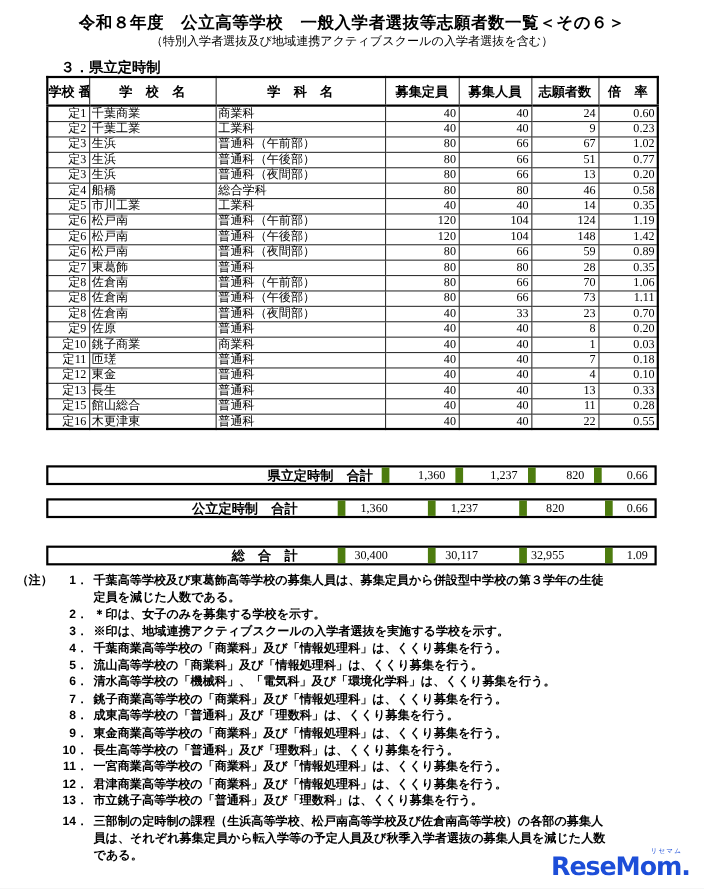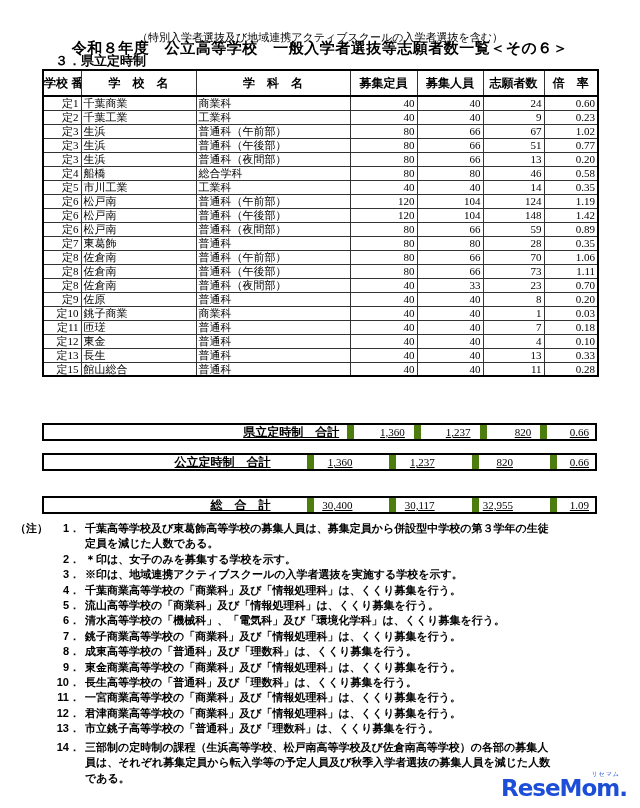--- a/index.html
+++ b/index.html
@@ -4,21 +4,21 @@
 <style>
   * { margin:0; padding:0; box-sizing:border-box; }
   html,body { background:#e8e8e8; }
   .page {
     position:relative; width:640px; height:808px; margin:0 auto;
     background:#ffffff; overflow:hidden; color:#000;
     font-family:"Liberation Sans", sans-serif;
   }
   .title {
     position:absolute; top:11px; left:0; width:100%;
-    text-align:center; font-size:15px; font-weight:bold; letter-spacing:0.5px;margin-top:28px;
+    text-align:center; font-size:15px; font-weight:bold; letter-spacing:0.5px;
   }
   .subtitle {
     position:absolute; top:30px; left:0; width:100%;
     text-align:center; font-size:11px; font-weight:normal;
   }
   .section {
     position:absolute; top:52px; left:55px;
     font-size:13px; font-weight:bold;
   }
   
@@ -41,21 +41,20 @@
   td.no   { text-align:right; padding-right:3px; font-size:10.5px; }
   td.name { text-align:left;  padding-left:3px; }
   td.dept { text-align:left;  padding-left:4px; }
   td.num  { text-align:right; padding-right:9px; }
   td.ratio{ padding-right:6px; }
   
   .sboxes { position:absolute; left:42px; top:423px; width:555px; }
   .sbox {
     display:flex; border:2px solid #000; height:18px; align-items:stretch;
     background:#fff;
-    text-decoration:underline;
   }
   .sbox + .sbox { margin-top:12px;gap:28px; }
   .sbox:last-child { margin-top:25px; }
   .sbox .lbl {
     width:305px; text-align:right; padding-right:8px;
     font-weight:bold; font-size:12px; line-height:14px;
     display:flex; align-items:center; justify-content:flex-end;
   }
   .sbox .v {
     border-left:7px solid #4d7c0f; display:flex; align-items:center; justify-content:flex-end;
@@ -314,20 +313,29 @@
         <tr>
           <td class="no">定15</td>
           <td class="name">館山総合</td>
           <td class="dept">普通科</td>
           <td class="num">40</td>
           <td class="num">40</td>
           <td class="num">11</td>
           <td class="num ratio">0.28</td>
         </tr>
 
+        <tr>
+          <td class="no">定16</td>
+          <td class="name">木更津東</td>
+          <td class="dept">普通科</td>
+          <td class="num">40</td>
+          <td class="num">40</td>
+          <td class="num">22</td>
+          <td class="num ratio">0.55</td>
+        </tr>
       </tbody>
   </table>
 
   <div class="sboxes">
 
       <div class="sbox">
         <div class="lbl">県立定時制　合計</div>
         <div class="v v1">1,360</div>
         <div class="v v2">1,237</div>
         <div class="v v3">820</div>

